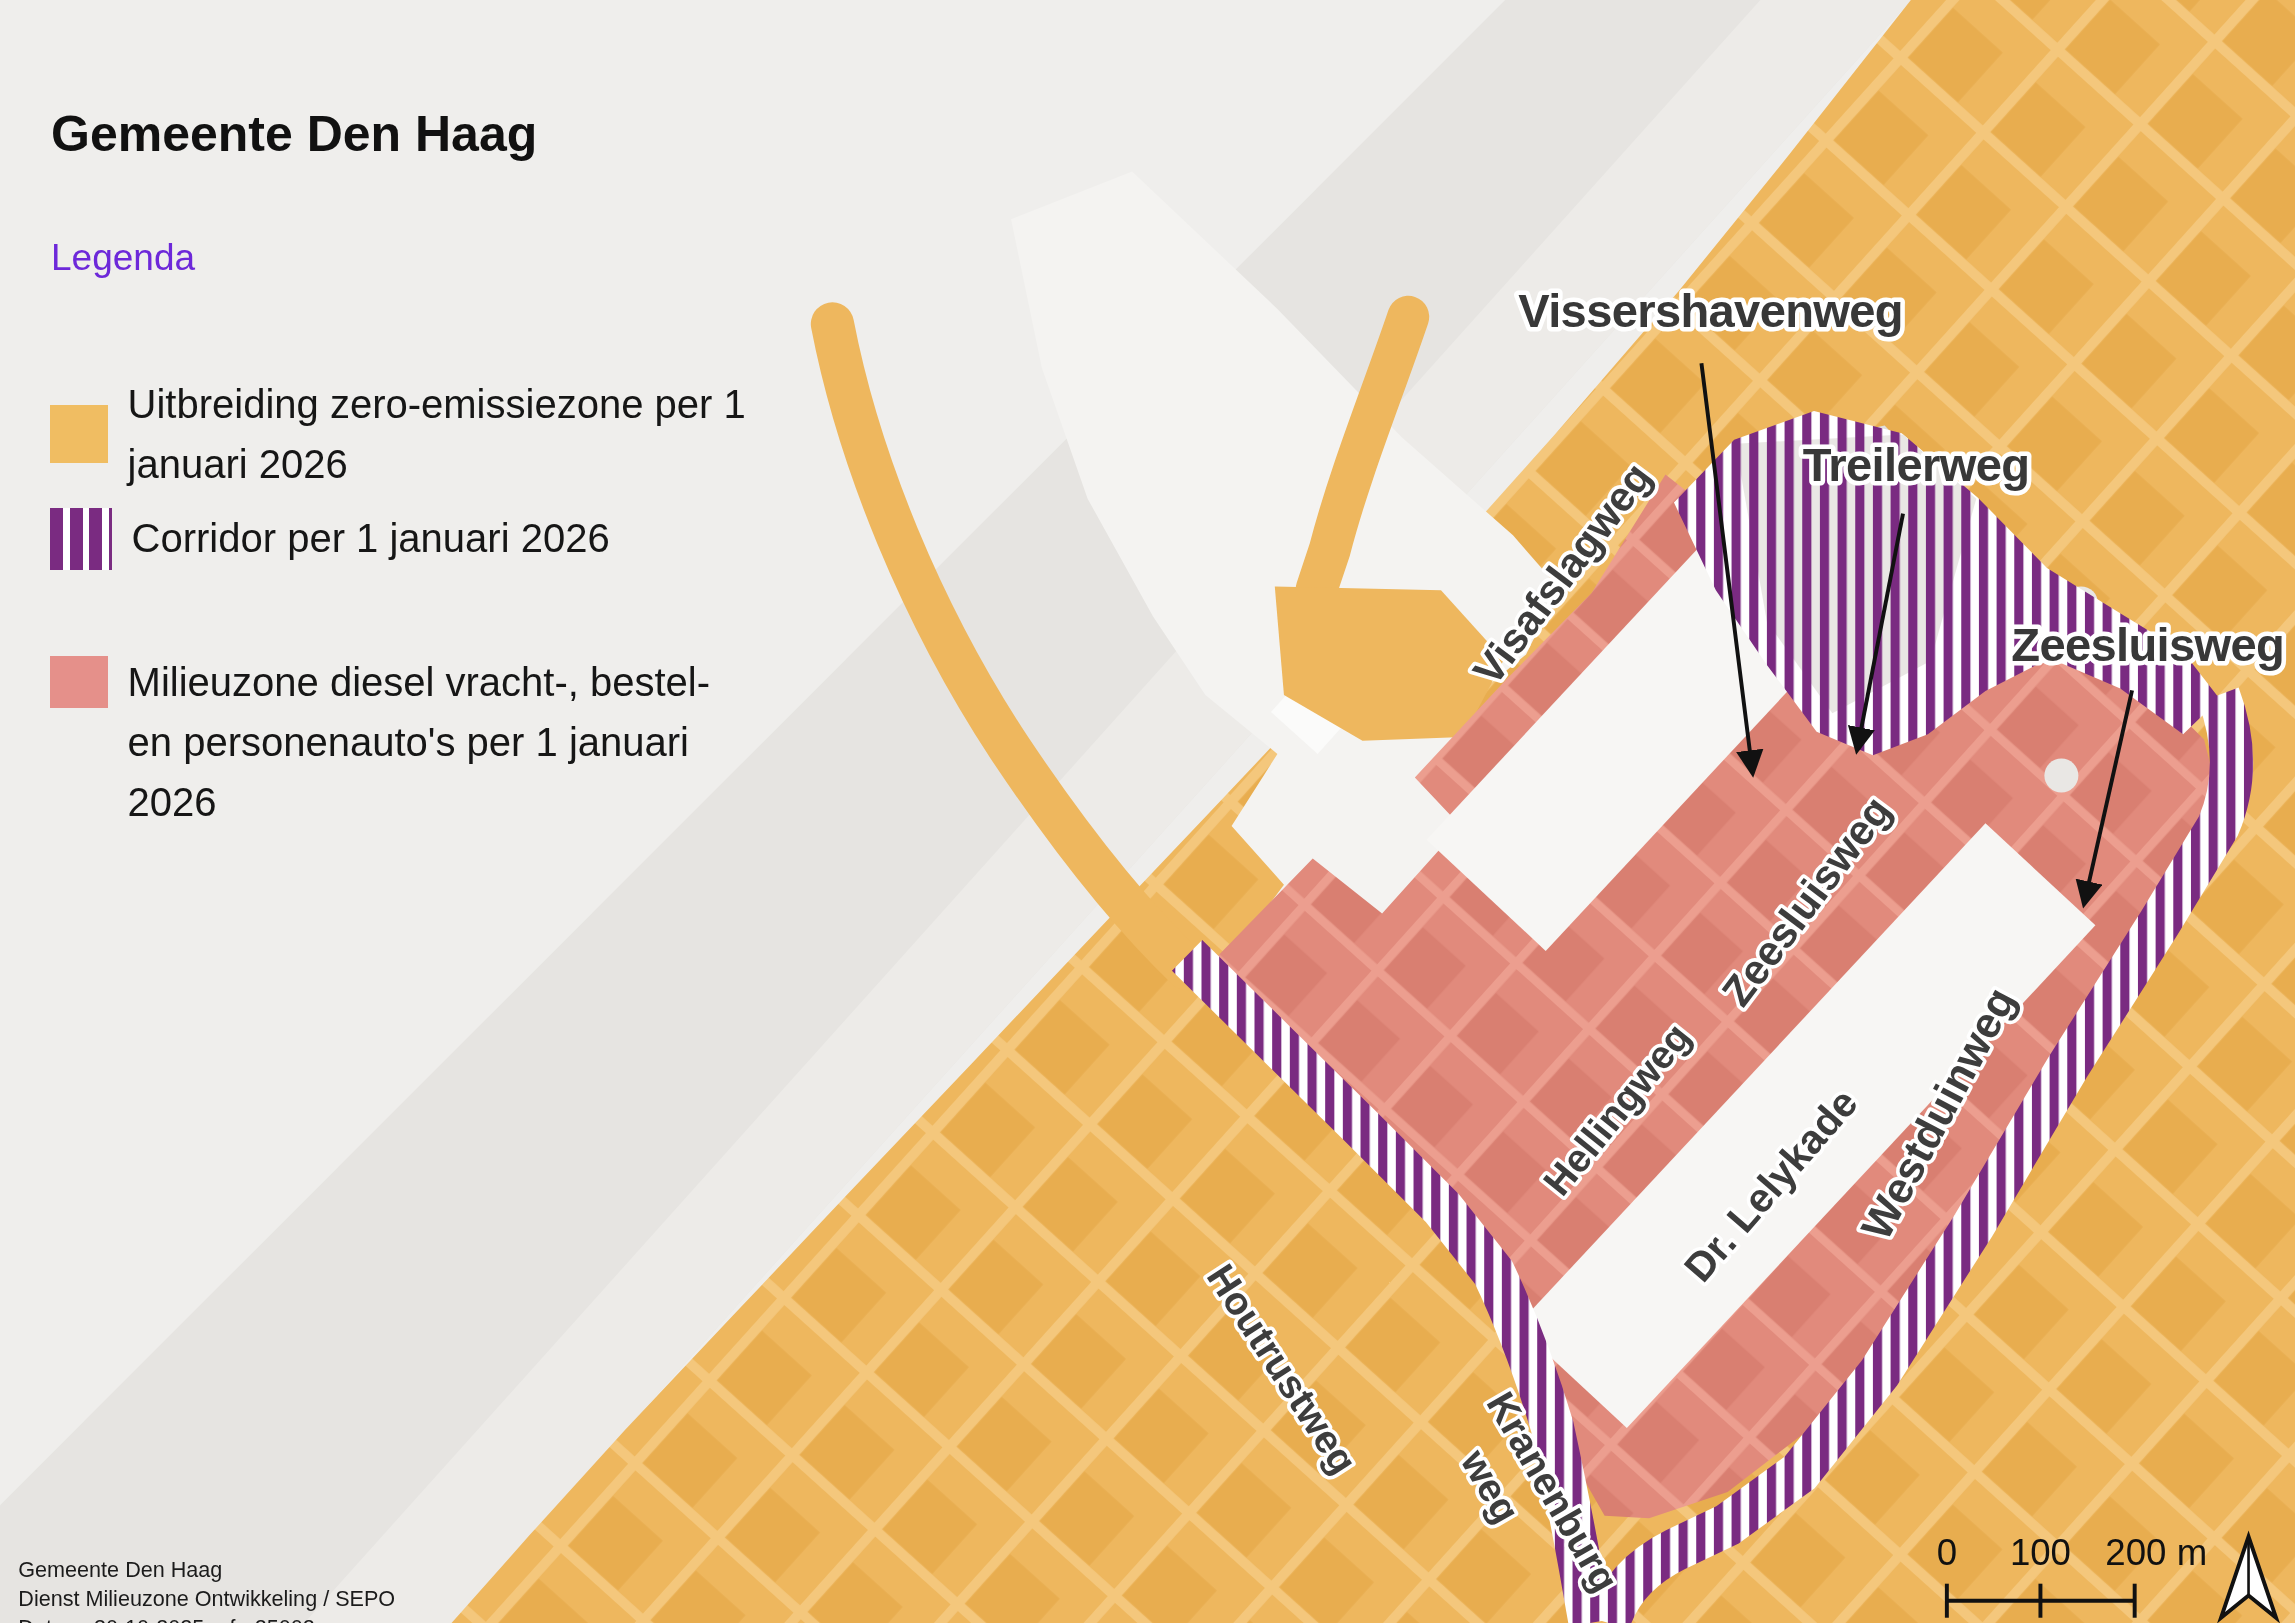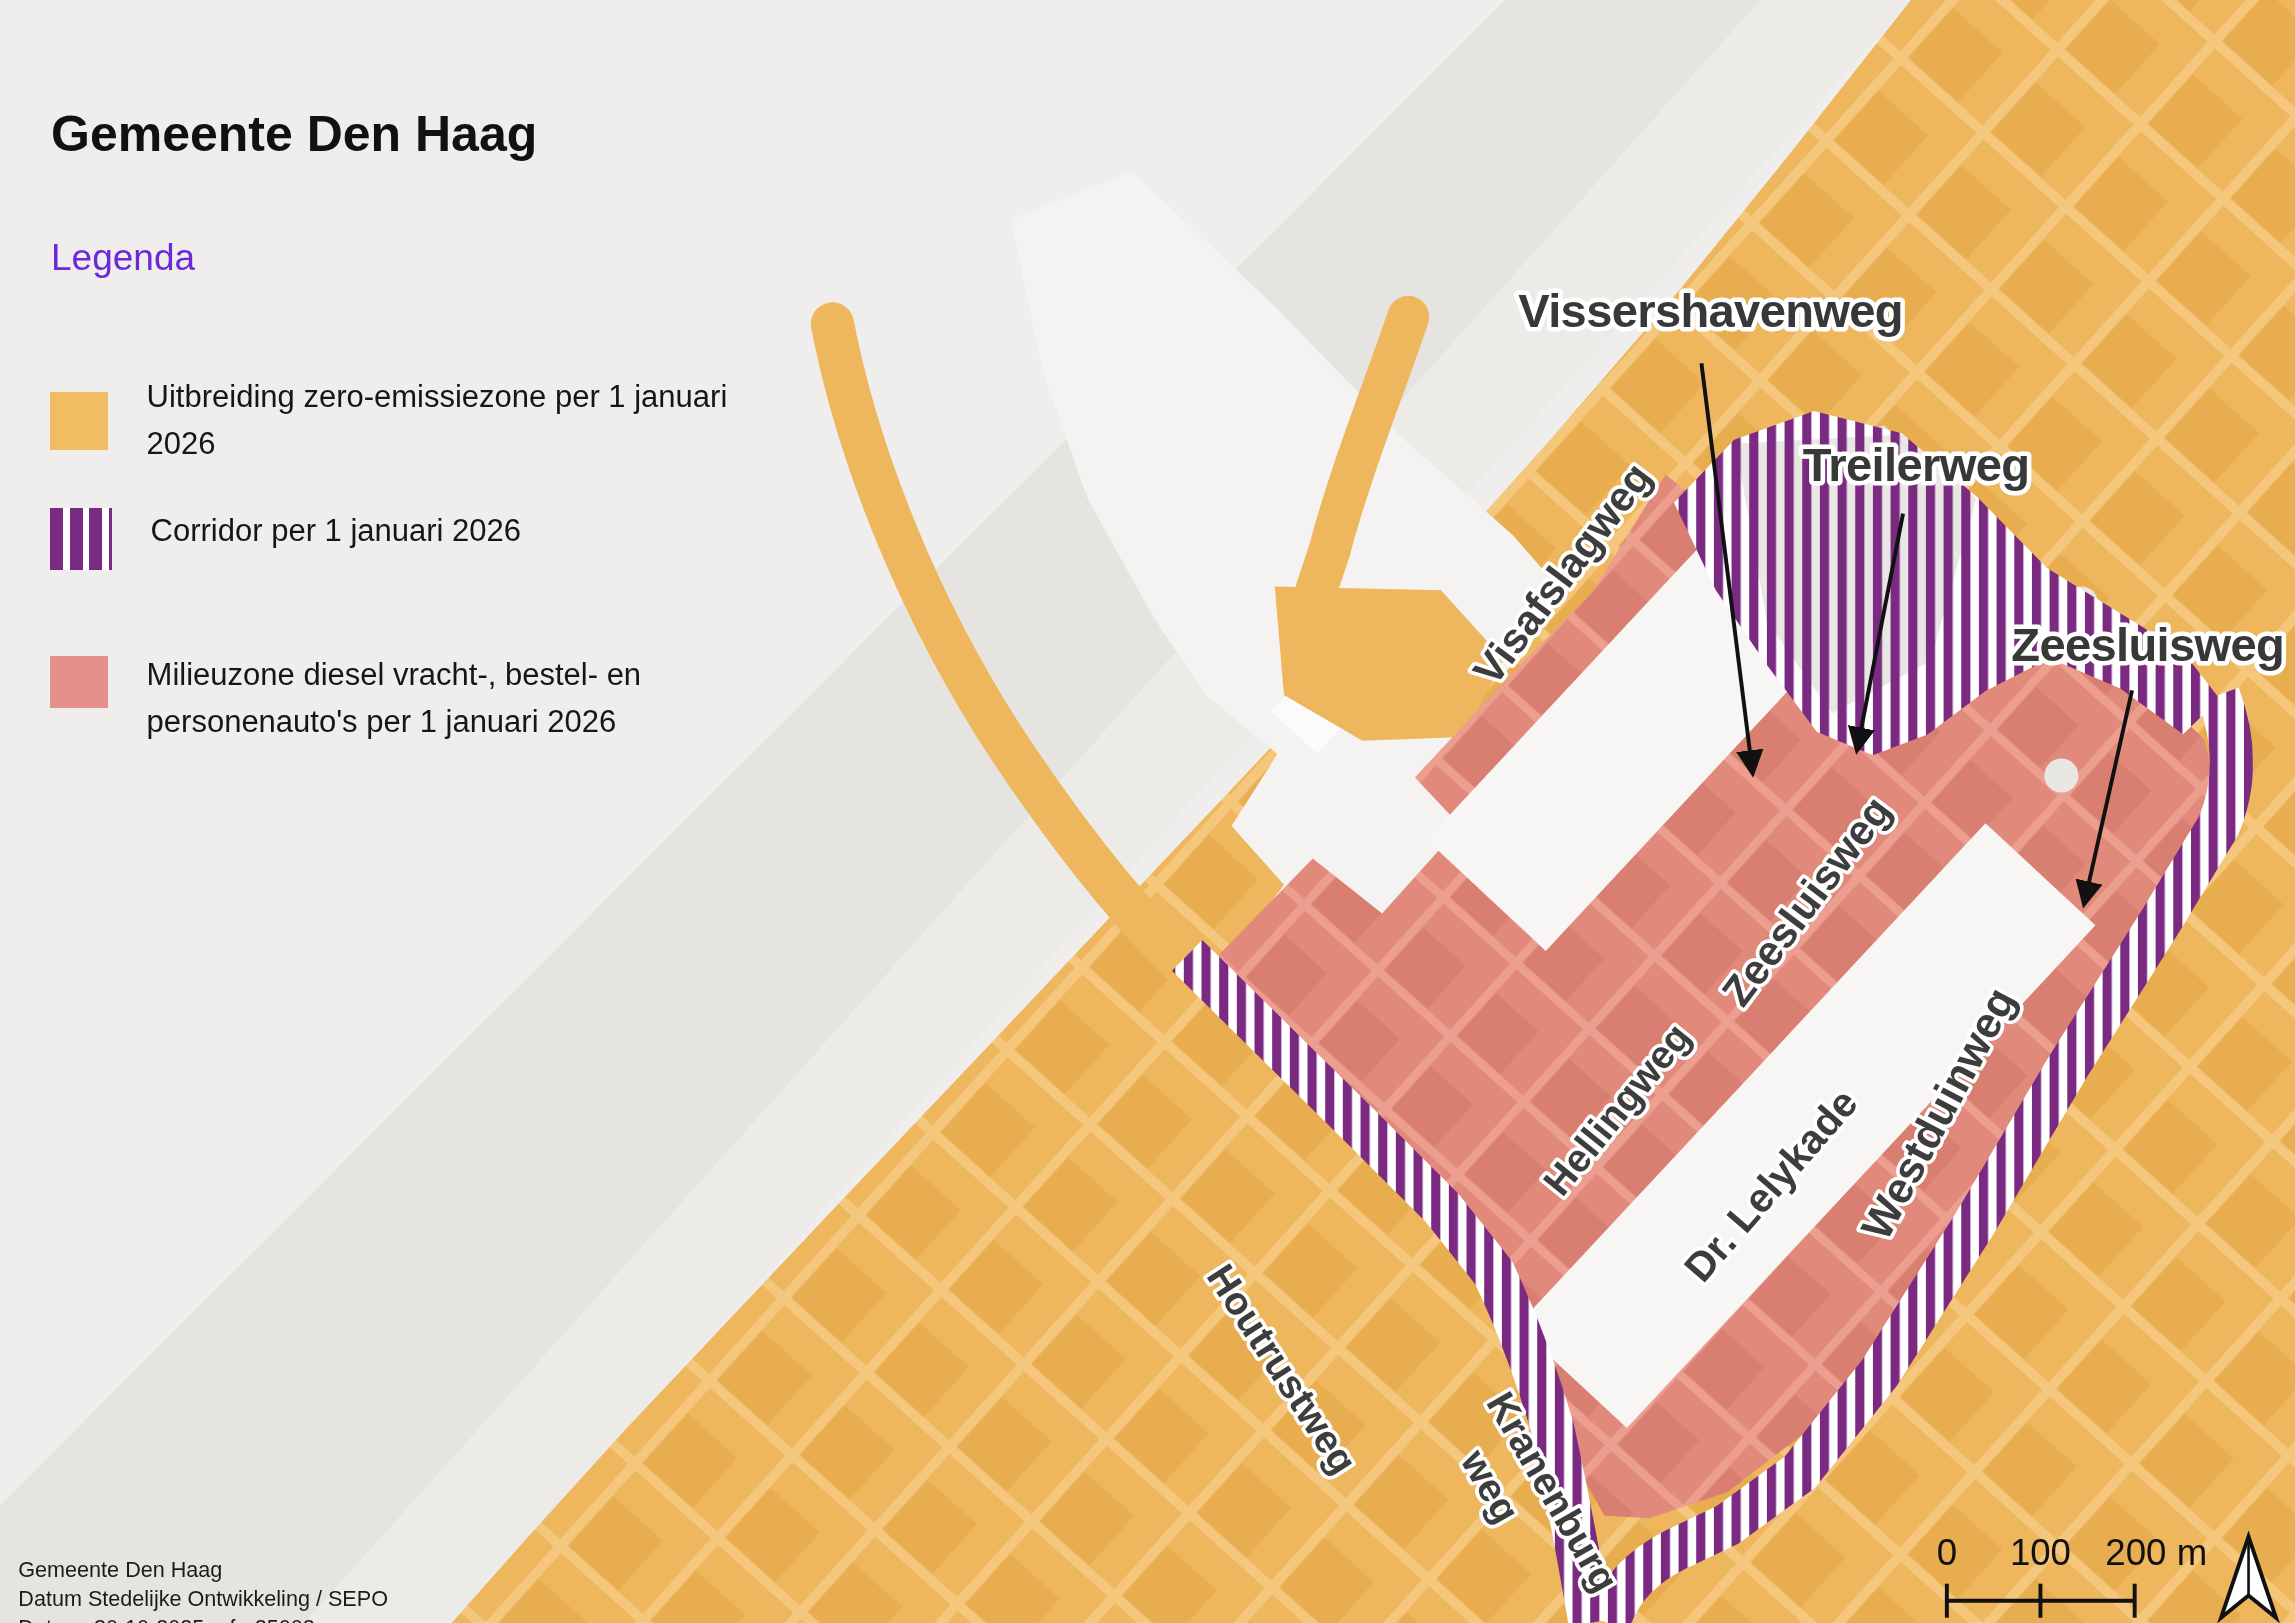--- a/index.html
+++ b/index.html
@@ -18,21 +18,21 @@
   }
   .legend-item{position:absolute;left:50px;display:flex;gap:19.6px;}
   .legend-item .sw{flex:0 0 auto;}
   .li-1{top:374px;align-items:center;}
   .li-2{top:508px;align-items:flex-start;}
   .li-3{top:652px;align-items:flex-start;}
   .sw-orange{width:58px;height:58px;background:#f0bd62;}
   .sw-corridor{width:62px;height:62px;
     background:repeating-linear-gradient(90deg,#7a2b81 0px,#7a2b81 13px,#ffffff 13px,#ffffff 19.6px);}
   .sw-red{width:58px;height:52px;background:#e5908a;margin-top:3.9px;}
-  .legend-label{font-size:31px;color:#161616;max-width:622px;line-height:1.5;margin-left:19px;}
+  .legend-label{font-size:40px;color:#161616;max-width:622px;line-height:1.5;}
   
   .attribution{
     position:absolute;left:18.3px;top:1555px;font-size:21.6px;line-height:1.35;color:#1b1b1b;
   }
   
   .street-label{
     font-family:"Liberation Sans",sans-serif;font-weight:bold;fill:#3d3d3d;
     stroke:#ffffff;stroke-width:11px;paint-order:stroke;stroke-linejoin:round;
   }
   .annotation-label{
@@ -160,18 +160,18 @@
       <div class="legend-label">Corridor per 1 januari 2026</div>
     </div>
     <div class="legend-item li-3">
       <div class="sw sw-red"></div>
       <div class="legend-label">Milieuzone diesel vracht-, bestel- en personenauto's per 1 januari 2026</div>
     </div>
   </div>
 
   <div class="attribution">
     <div>Gemeente Den Haag</div>
-    <div>Datum Stedelijke Ontwikkeling / SEPO</div>
+    <div>Dienst Milieuzone Ontwikkeling / SEPO</div>
     <div>Datum: 30-10-2025 refnr25002</div>
   </div>
 
 </div>
 
 
 </body></html>

